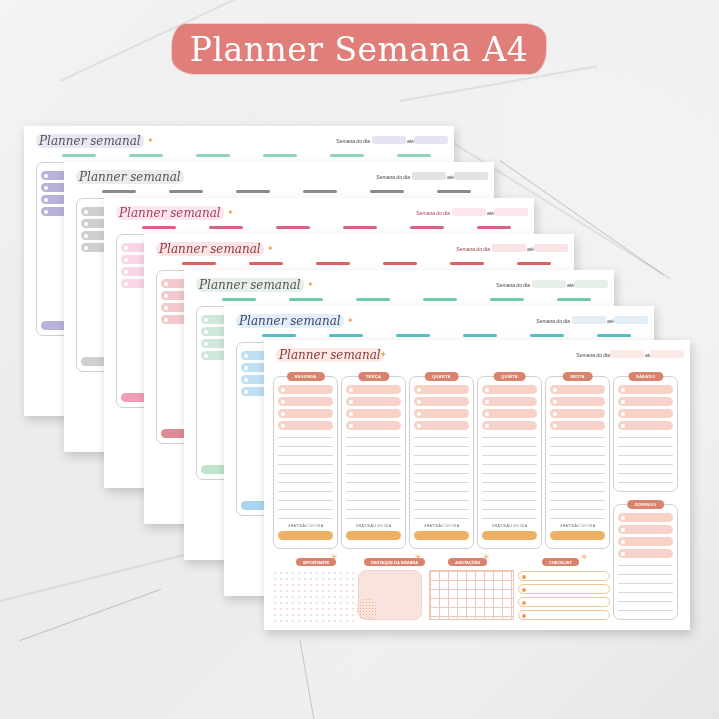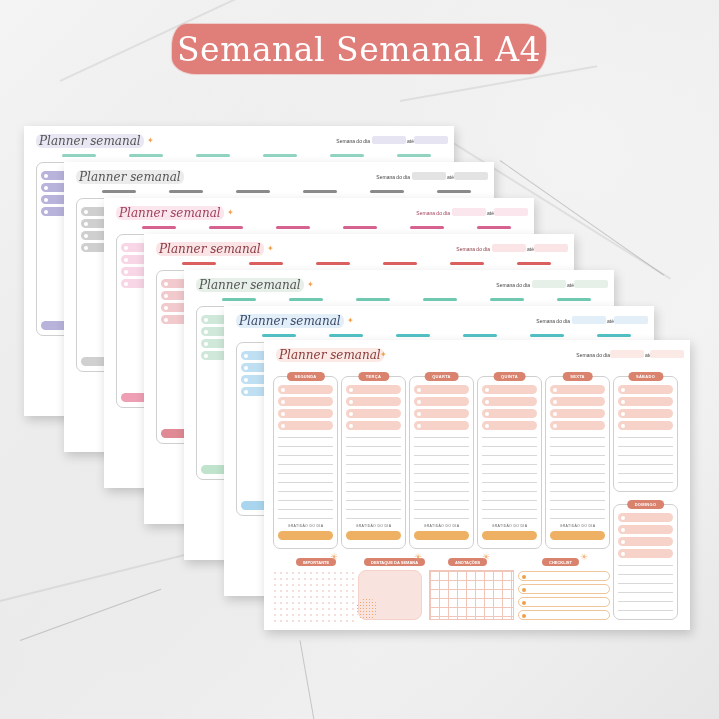--- a/index.html
+++ b/index.html
@@ -97,21 +97,21 @@
 
 <div class="vein soft" style="left:0;top:600px;width:260px;transform:rotate(-14deg);"></div>
 <div class="vein" style="left:20px;top:640px;width:150px;transform:rotate(-20deg);"></div>
 <div class="vein" style="left:300px;top:640px;width:80px;transform:rotate(80deg);"></div>
 <div class="vein soft" style="left:450px;top:140px;width:260px;transform:rotate(32deg);"></div>
 <div class="vein" style="left:500px;top:160px;width:200px;transform:rotate(35deg);"></div>
 <div class="vein soft" style="left:60px;top:80px;width:200px;transform:rotate(-25deg);"></div>
 <div class="vein soft" style="left:400px;top:100px;width:200px;transform:rotate(-10deg);"></div>
 
 <div class="banner">
-  <span class="banner-title">Semanal Semanal A4</span>
+  <span class="banner-title">Planner Semana A4</span>
 </div>
 
 <div class="sheet" style="left:24px;top:126px;">
   <span class="sheet-title" style="background:#e9e7f3;">Planner semanal</span>
   <span class="sparkle" style="left:123px;top:10px;">✦</span>
   <span class="week-label">Semana do dia</span>
   <span class="date-box" style="right:48px;background:#e6e4f2;"></span>
   <span class="date-until" style="right:40px;">até</span>
   <span class="date-box" style="right:6px;background:#e6e4f2;"></span>
   <div class="tab-strip" style="left:38px;background:#8fd3c0;"></div>

